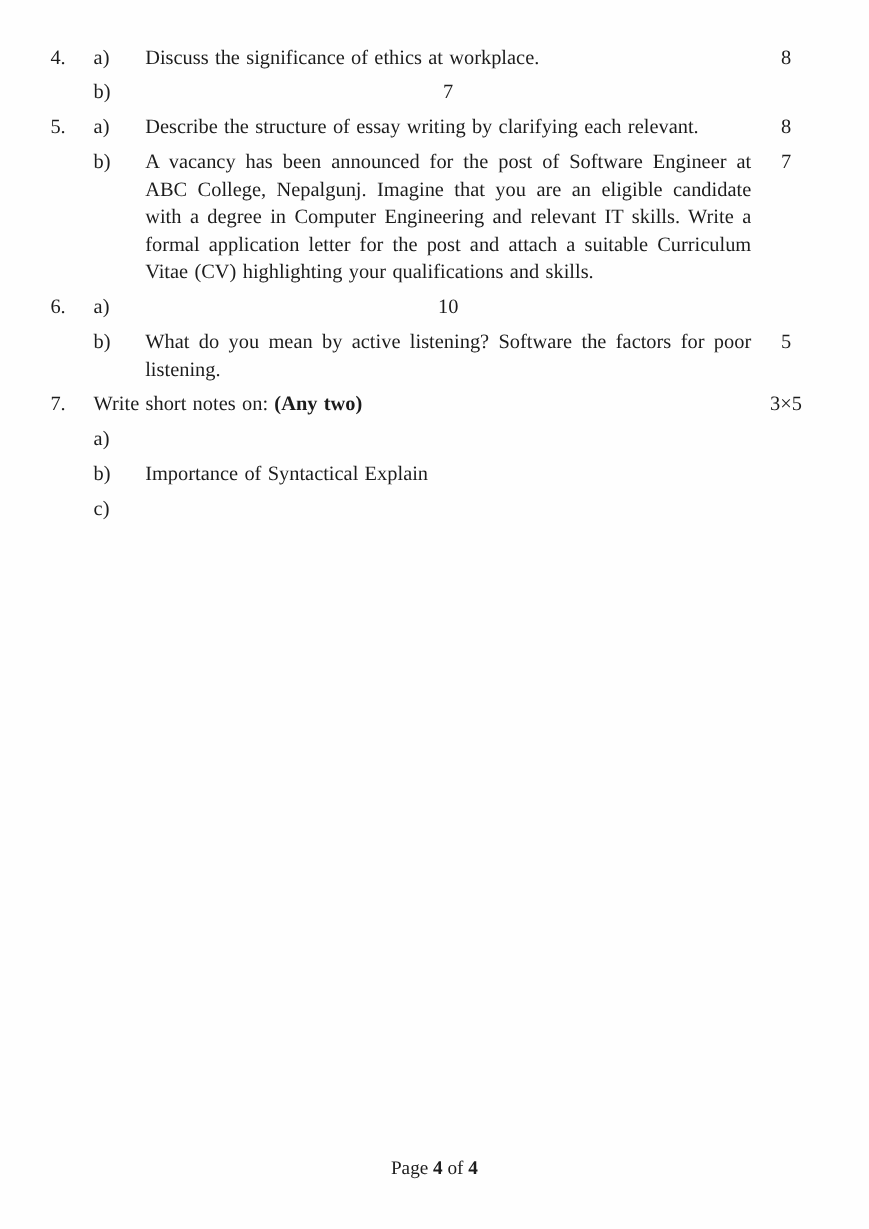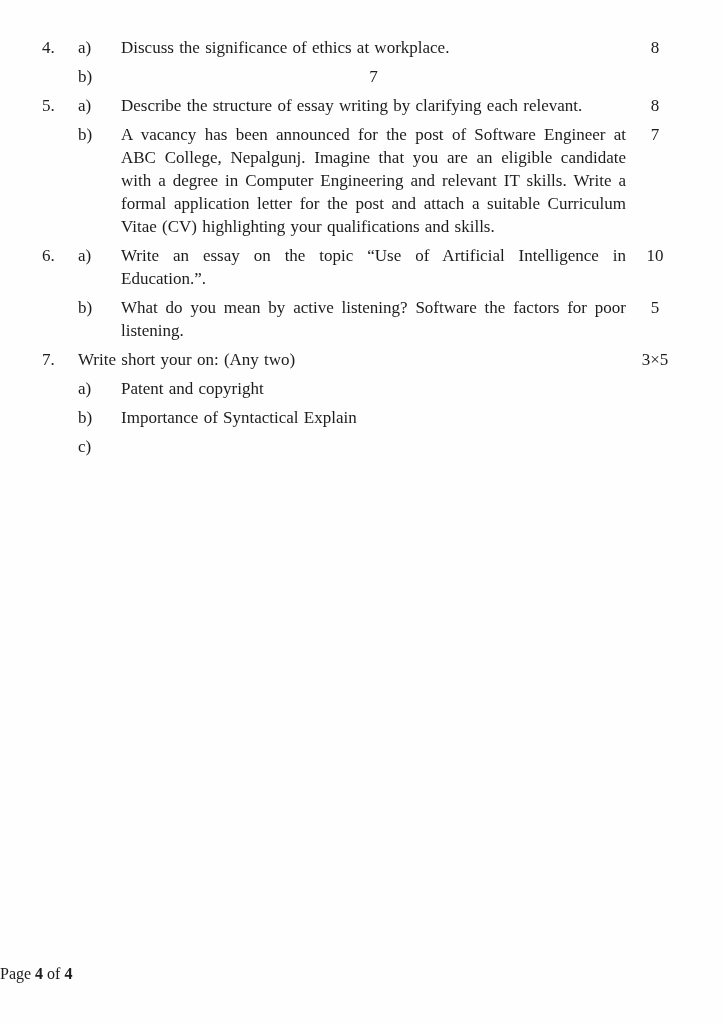--- a/index.html
+++ b/index.html
@@ -28,31 +28,31 @@
   }
   .num  { text-align: left; }
   .sub  { text-align: left; }
   .text {
     margin: 0;
     text-align: justify;
     word-spacing: 1px;
     hyphens: none;
   }
   .stem { grid-column: 2 / 4; text-align: left; }
-  .stem b { font-weight: normal; }
+  .stem b { font-weight: bold; }
   .marks {
     text-align: center;
     white-space: nowrap;
   }
   .footer {
     position: absolute;
     top: 962px;
     left: 0;
     width: 100%;
-    text-align: left;
+    text-align: center;
     font-size: 16px;
     white-space: pre;
   }
   .footer b { font-weight: bold; }
 </style>
 </head>
 <body>
 
 <div class="page">
   <main class="content">
@@ -80,41 +80,39 @@
     <div class="row">
       <span class="num"></span>
       <span class="sub">b)</span>
       <p class="text">A vacancy has been announced for the post of Software Engineer at ABC College, Nepalgunj. Imagine that you are an eligible candidate with a degree in Computer Engineering and relevant IT skills. Write a formal application letter for the post and attach a suitable Curriculum Vitae (CV) highlighting your qualifications and skills.</p>
       <span class="marks">7</span>
     </div>
 
     <div class="row">
       <span class="num">6.</span>
       <span class="sub">a)</span>
-      <p class="text">Write an essay on the topic “Use of Artificial Intelligence in Education.”.</p>
       <span class="marks">10</span>
     </div>
 
     <div class="row">
       <span class="num"></span>
       <span class="sub">b)</span>
       <p class="text">What do you mean by active listening? Software the factors for poor listening.</p>
       <span class="marks">5</span>
     </div>
 
     <div class="row">
       <span class="num">7.</span>
-      <p class="text stem"><span>Write short your on: </span><b>(Any two)</b><span></span></p>
+      <p class="text stem"><span>Write short notes on: </span><b>(Any two)</b><span></span></p>
       <span class="marks">3×5</span>
     </div>
 
     <div class="row">
       <span class="num"></span>
       <span class="sub">a)</span>
-      <p class="text">Patent and copyright</p>
       <span class="marks"></span>
     </div>
 
     <div class="row">
       <span class="num"></span>
       <span class="sub">b)</span>
       <p class="text">Importance of Syntactical Explain</p>
       <span class="marks"></span>
     </div>
 

